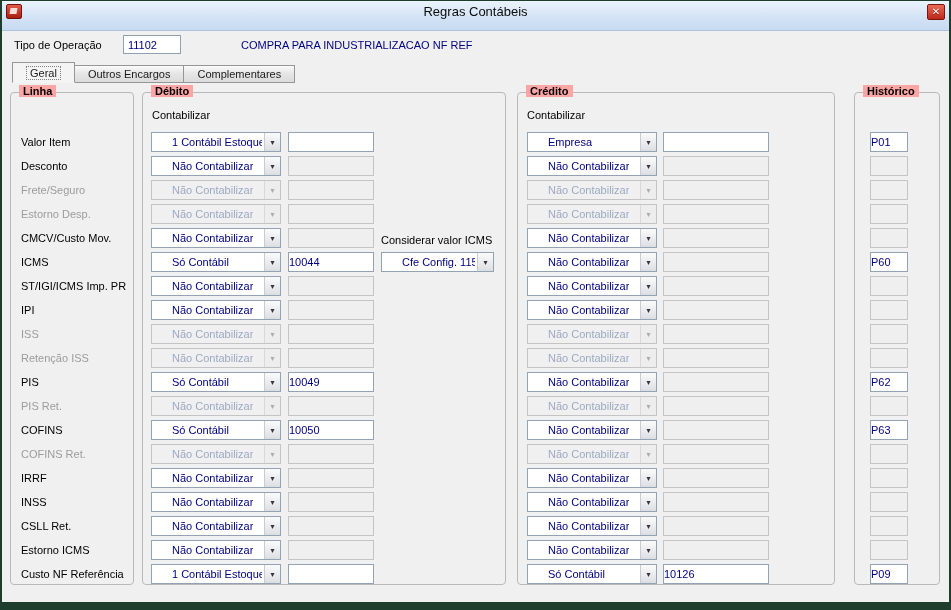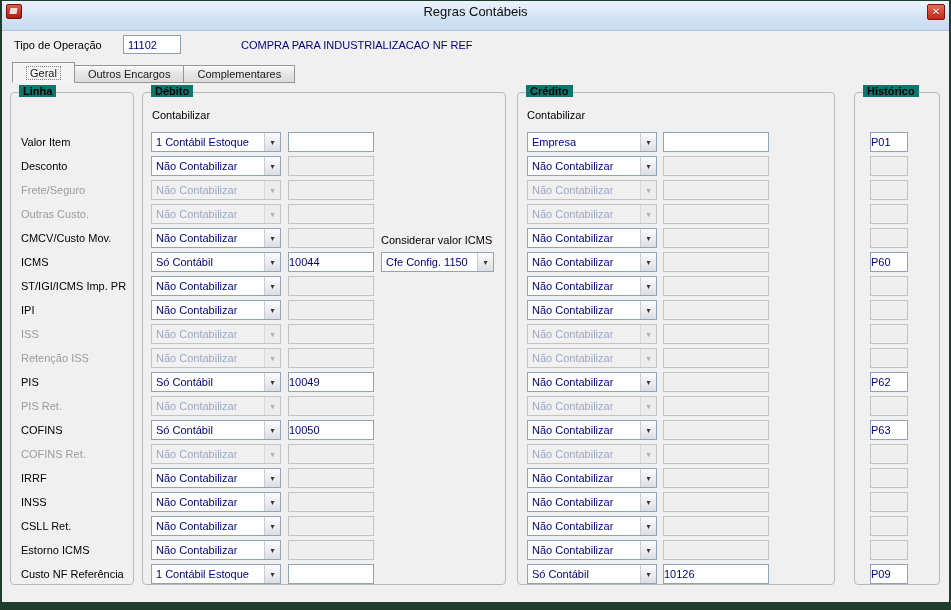--- a/index.html
+++ b/index.html
@@ -46,34 +46,34 @@
   .tab.active { height:21px; background:#F4F4F4; border-left:1px solid #969696;
     border-bottom:1px solid #F4F4F4; position:relative; z-index:3; }
   .tab.active .tab-label { border:1px dotted #7F7F7F; padding:0 3px; }
 
   
   .groupbox { position:absolute; border:1px solid #B9B9B9; border-radius:4px; }
   .gb-linha     { left:10px;  top:92px; width:124px; height:493px; }
   .gb-debito    { left:142px; top:92px; width:364px; height:493px; }
   .gb-credito   { left:517px; top:92px; width:318px; height:493px; }
   .gb-historico { left:854px; top:92px; width:86px;  height:493px; }
-  .gb-label { position:absolute; top:-8px; left:8px; background:#0f766e; padding:0 4px;
+  .gb-label { position:absolute; top:-8px; left:8px; background:#fca5a5; padding:0 4px;
     font-size:11px; font-weight:bold; color:#000; white-space:nowrap; }
   .contab-label { position:absolute; top:16px; left:9px; font-size:11px; color:#000; }
 
   .rows { position:absolute; top:37px; left:0; right:0; }
   .row { height:24px; position:relative; }
 
   #linha-rows .row { display:flex; align-items:center; padding-left:10px; }
   .row-label { font-size:11px; color:#000; white-space:nowrap; }
   .row-label.dis { color:#9C9C9C; }
 
   .combo { position:absolute; top:2px; height:20px; background:#FFF;
     border:1px solid #94A3B3; color:#000080; font-size:11px;
-    display:flex; align-items:center; padding-left:4px; padding-right:18px; cursor:default; }
+    display:flex; align-items:center; padding-left:20px; padding-right:18px; cursor:default; }
   .combo-text { white-space:nowrap; overflow:hidden; }
   .combo-arrow { position:absolute; right:0; top:0; bottom:0; width:16px;
     display:flex; align-items:center; justify-content:center; font-size:8px; color:#30363D;
     background:linear-gradient(#FBFBFB, #DDDEE3); border-left:1px solid #C6CCD4; }
   .combo.dis { background:#F0F0F0; color:#9DA9C4; border-color:#C4C4C4; }
   .combo.dis .combo-arrow { color:#ADADAD; background:#EDEDED; border-left-color:#D8D8D8; }
 
   .field { position:absolute; top:2px; height:20px; background:#FFF;
     border:1px solid #94A3B3; color:#000080; font-size:11px;
     display:flex; align-items:center; padding:0 0; }
@@ -123,21 +123,21 @@
         <div class="row">
           <span class="row-label">Valor Item</span>
         </div>
         <div class="row">
           <span class="row-label">Desconto</span>
         </div>
         <div class="row">
           <span class="row-label dis">Frete/Seguro</span>
         </div>
         <div class="row">
-          <span class="row-label dis">Outras Custo.</span>
+          <span class="row-label dis">Estorno Desp.</span>
         </div>
         <div class="row">
           <span class="row-label">CMCV/Custo Mov.</span>
         </div>
         <div class="row">
           <span class="row-label">ICMS</span>
         </div>
         <div class="row">
           <span class="row-label">ST/IGI/ICMS Imp. PR</span>
         </div>

